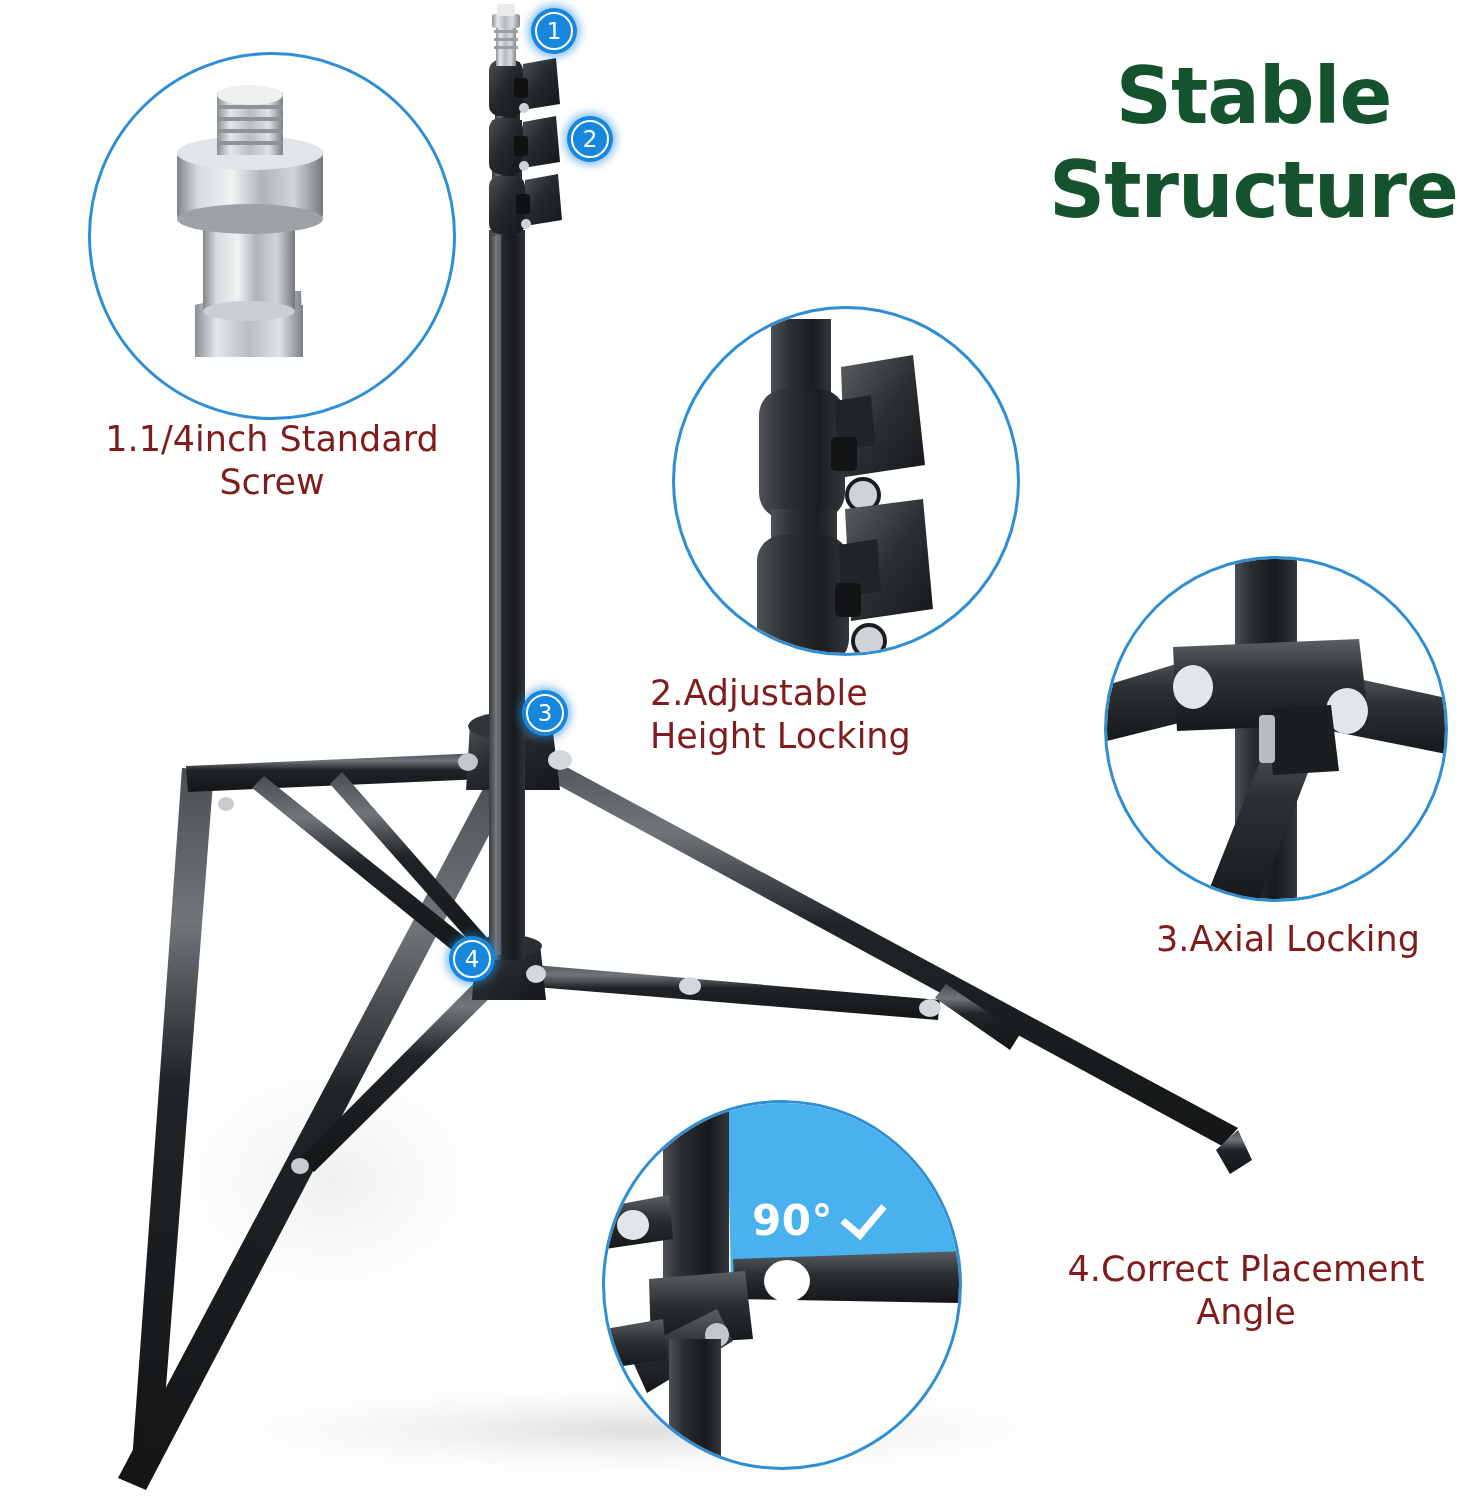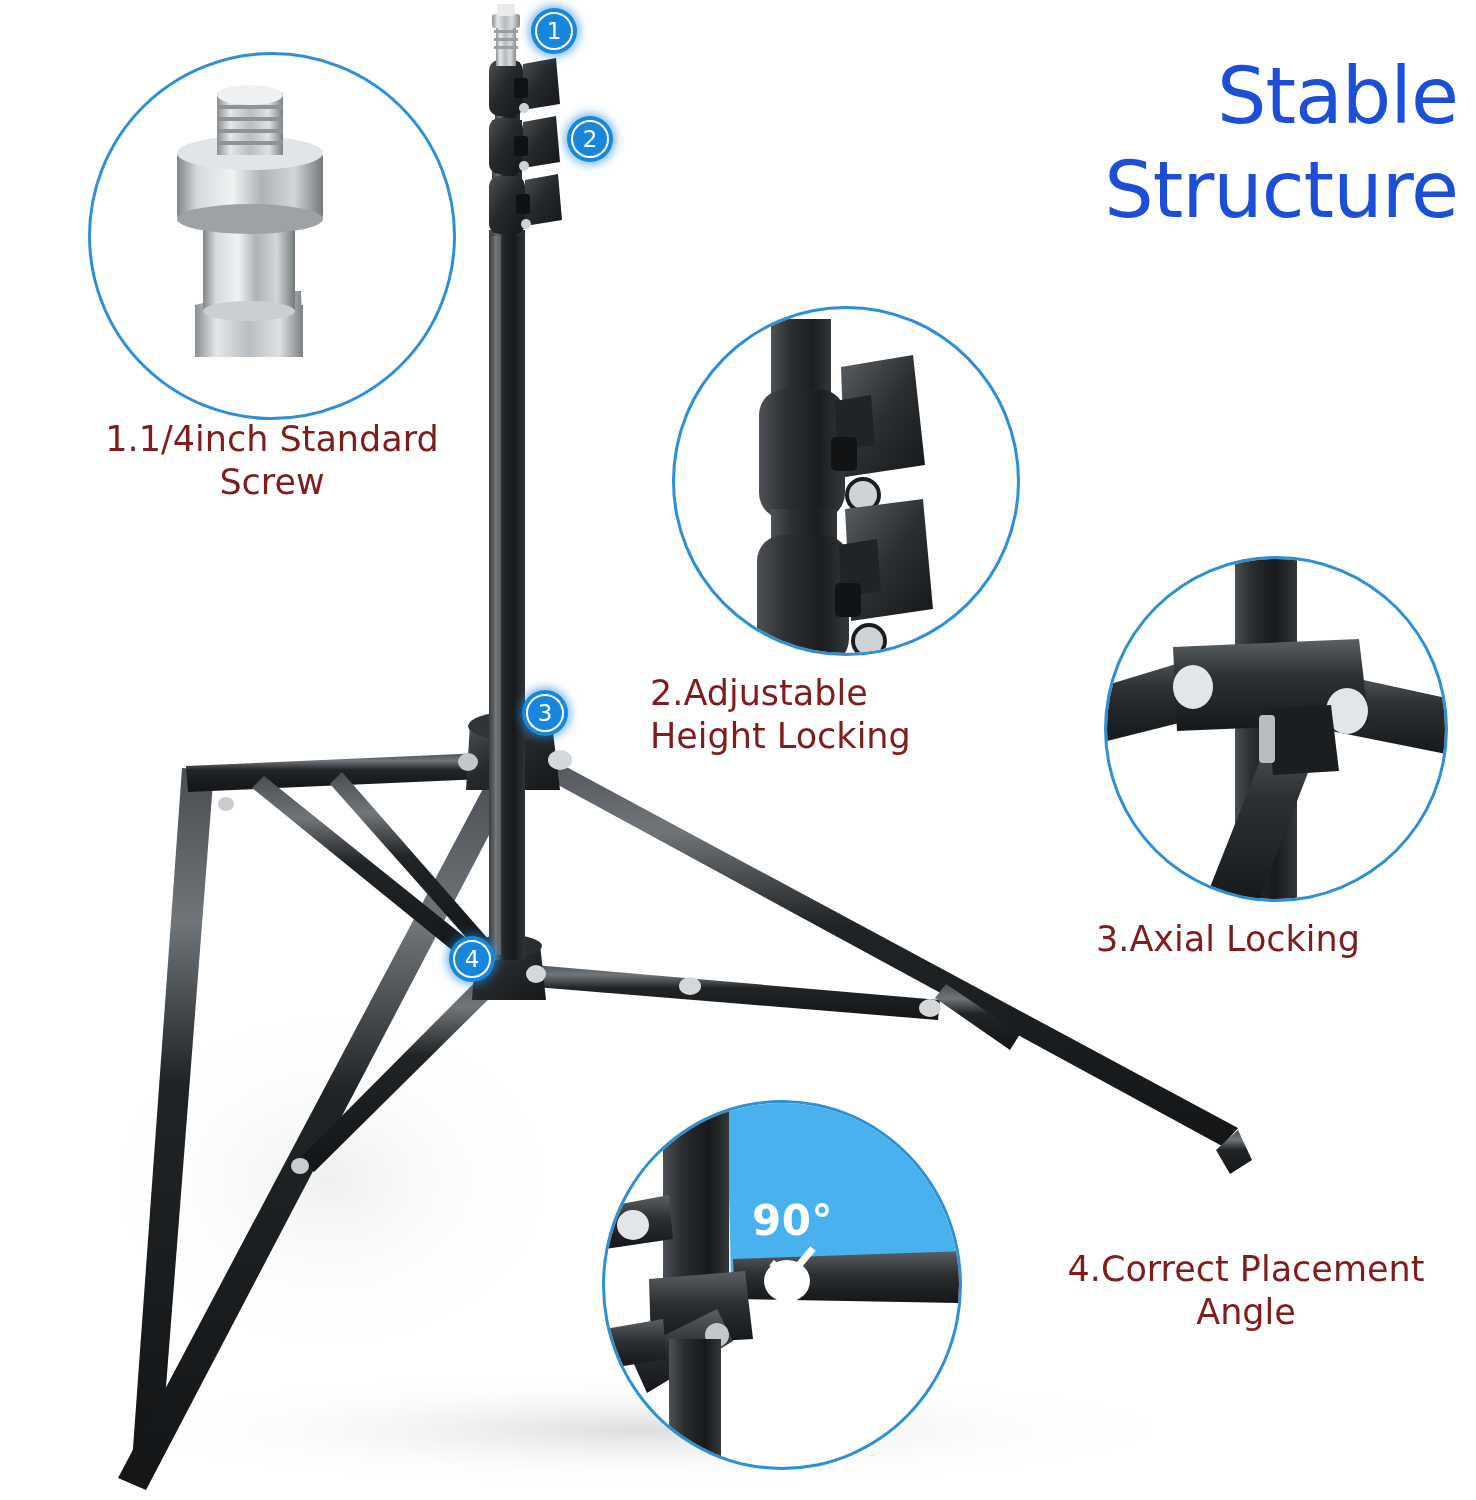--- a/index.html
+++ b/index.html
@@ -7,36 +7,36 @@
     width:1476px;height:1500px;
     background:#ffffff;
     font-family:"DejaVu Sans","Liberation Sans",sans-serif;
     position:relative;overflow:hidden;
   }
   .stage{position:absolute;inset:0;}
 
   
   .headline{
     position:absolute;right:18px;top:58px;
-    text-align:right;line-height:0.98;
-    font-weight:normal;letter-spacing:-1px;
-    color:#1d4ed8;
+    text-align:center;line-height:0.98;
+    font-weight:bold;letter-spacing:-1px;
+    color:#14532d;
   }
   .headline .l1{display:block;font-size:78px;}
   .headline .l2{display:block;font-size:78px;margin-top:18px;}
 
   
   .caption{
     position:absolute;color:#7f1d1d;
     font-size:35px;line-height:1.22;
     white-space:pre-line;
   }
   #cap1{left:52px;top:418px;width:440px;text-align:center;}
   #cap2{left:650px;top:672px;width:400px;}
-  #cap3{left:1040px;top:918px;width:376px;text-align:center;}
+  #cap3{left:1100px;top:918px;width:376px;text-align:center;}
   #cap4{left:1012px;top:1248px;width:468px;text-align:center;}
 
   
   .inset{
     position:absolute;border-radius:50%;
     border:3px solid #2f8fd4;
     background:#ffffff;overflow:hidden;
     box-sizing:border-box;
   }
   #inset1{left:88px;top:52px;width:368px;height:368px;}
@@ -63,21 +63,21 @@
   #badge3{left:522px;top:690px;}
   #badge4{left:449px;top:936px;}
 
   
   .art{position:absolute;left:0;top:0;width:1476px;height:1500px;pointer-events:none;}
 
   
   .deg{
     position:absolute;left:752px;top:1196px;z-index:45;
     color:#ffffff;font-size:42px;font-weight:bold;letter-spacing:0.5px;
-    display:flex;align-items:center;gap:10px;flex-direction:column;
+    display:flex;align-items:center;gap:10px;
   }
   .deg .tick{
     display:inline-block;width:34px;height:19px;
     border-left:7px solid #fff;border-bottom:7px solid #fff;
     transform:rotate(-50deg);margin-top:-10px;
   }
 </style>
 </head>
 <body>
 

